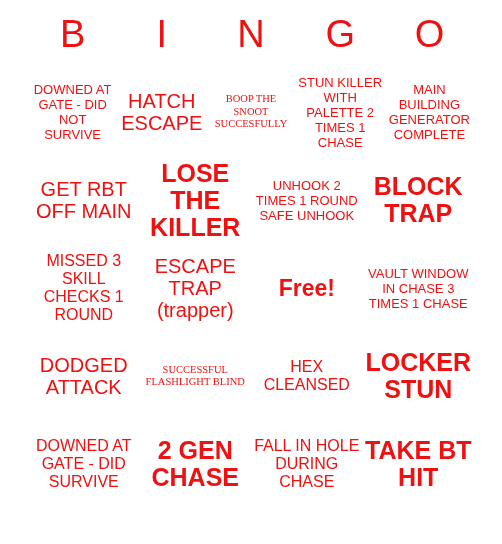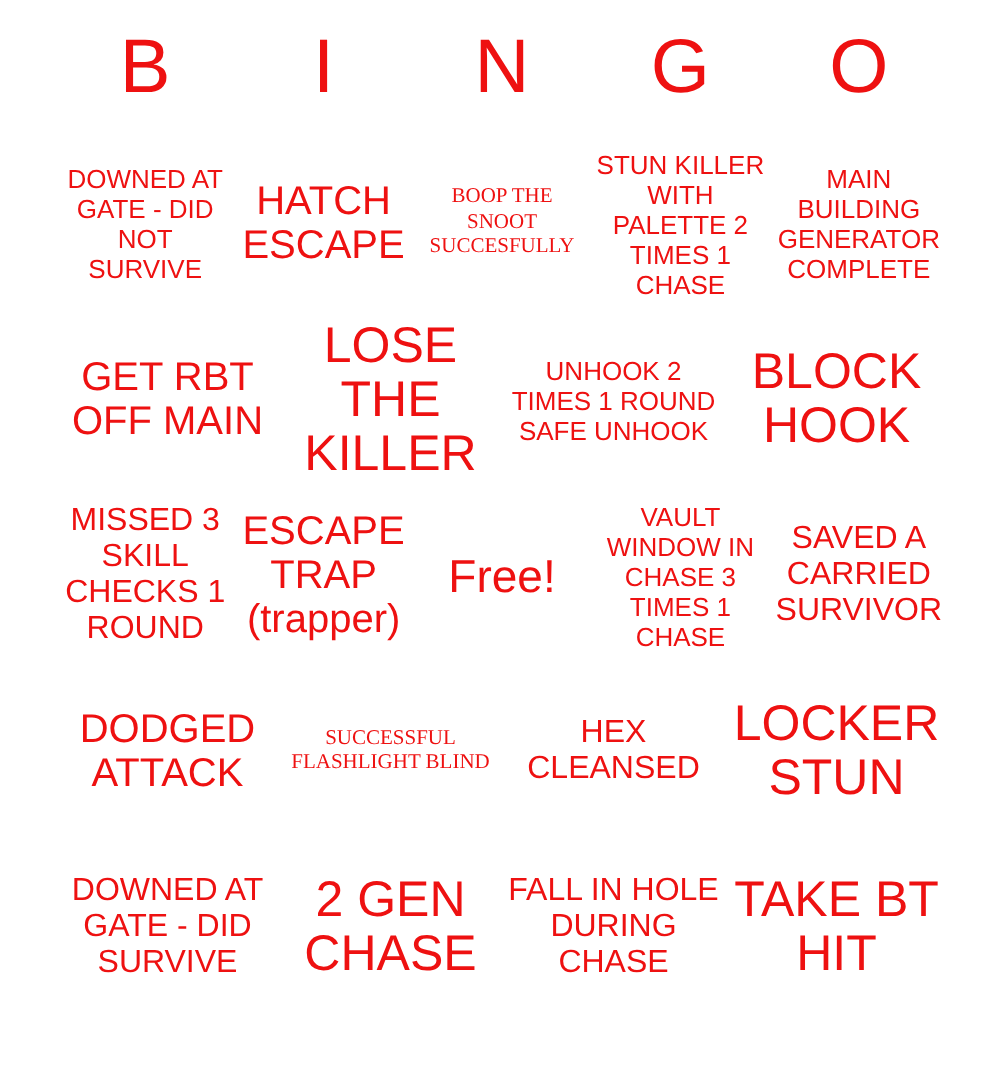--- a/index.html
+++ b/index.html
@@ -73,21 +73,21 @@
     color: #ee1111;
     font-weight: 400;
     text-align: center;
     width: 100%;
     display: block;
     word-wrap: break-word;
     user-select: none;
   }
 
   
-  .size-xl  { font-size: 25px; line-height: 27px; }
+  .size-xl  { font-size: 25px; line-height: 27px; font-weight: bold; }
   .size-lg  { font-size: 20px; line-height: 22px; }
   .size-md  { font-size: 16px; line-height: 18px; }
   .size-sm  { font-size: 13px; line-height: 15px; }
   .size-xs  { font-size: 10.5px; line-height: 12.5px; font-family: Liberation Serif, serif; }
 
   .free-cell .cell-text { font-size: 23px; line-height: 29px; }
 </style>
 </head>
 <body>
 
@@ -125,39 +125,36 @@
       <div class="bingo-cell">
           <span class="cell-text size-lg">GET RBT OFF MAIN</span>
         </div>
       <div class="bingo-cell">
           <span class="cell-text size-xl">LOSE THE KILLER</span>
         </div>
       <div class="bingo-cell">
           <span class="cell-text size-sm">UNHOOK 2 TIMES 1 ROUND SAFE UNHOOK</span>
         </div>
       <div class="bingo-cell">
-          <span class="cell-text size-xl">BLOCK HOOK</span>
+          <span class="cell-text size-xl">BLOCK TRAP</span>
         </div>
     </div>
 
     <div class="bingo-row">
       <div class="bingo-cell">
           <span class="cell-text size-md">MISSED 3 SKILL CHECKS 1 ROUND</span>
         </div>
       <div class="bingo-cell">
           <span class="cell-text size-lg">ESCAPE TRAP (trapper)</span>
         </div>
       <div class="bingo-cell free-cell">
           <span class="cell-text size-xl">Free!</span>
         </div>
       <div class="bingo-cell">
           <span class="cell-text size-sm">VAULT WINDOW IN CHASE 3 TIMES 1 CHASE</span>
-        </div>
-      <div class="bingo-cell">
-          <span class="cell-text size-md">SAVED A CARRIED SURVIVOR</span>
         </div>
     </div>
 
     <div class="bingo-row">
       <div class="bingo-cell">
           <span class="cell-text size-lg">DODGED ATTACK</span>
         </div>
       <div class="bingo-cell">
           <span class="cell-text size-xs">SUCCESSFUL FLASHLIGHT BLIND</span>
         </div>

